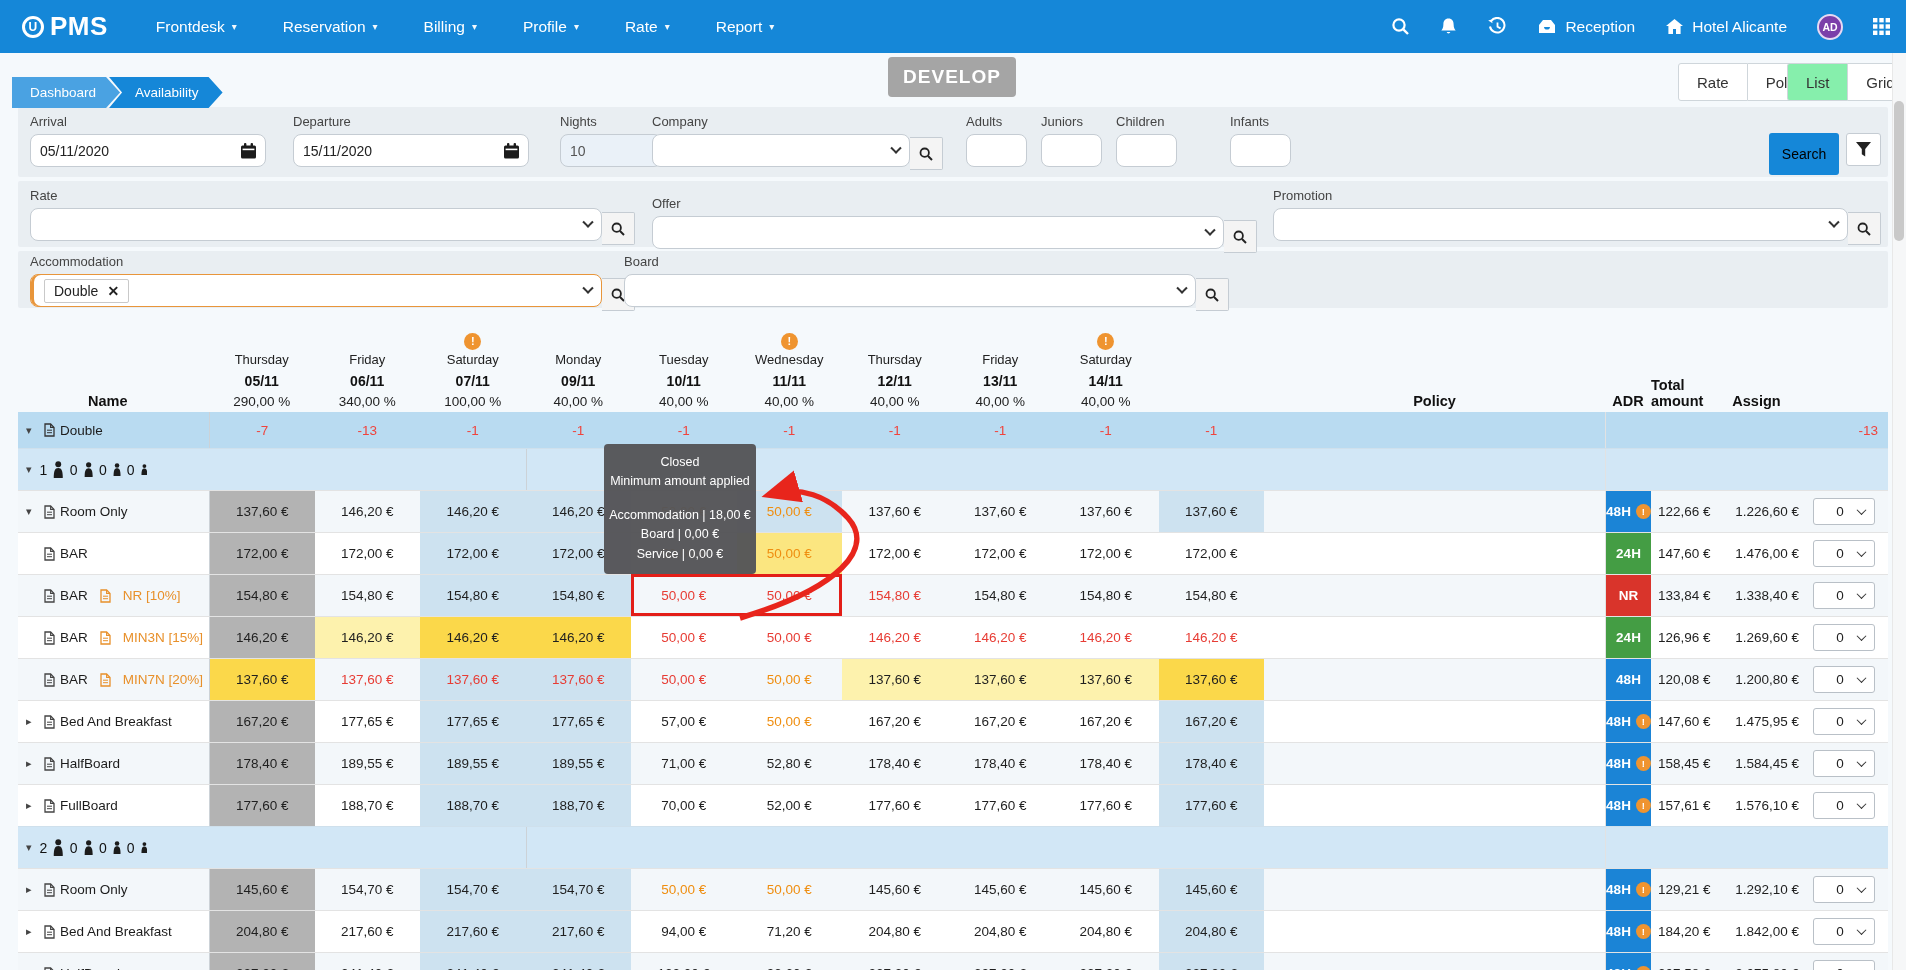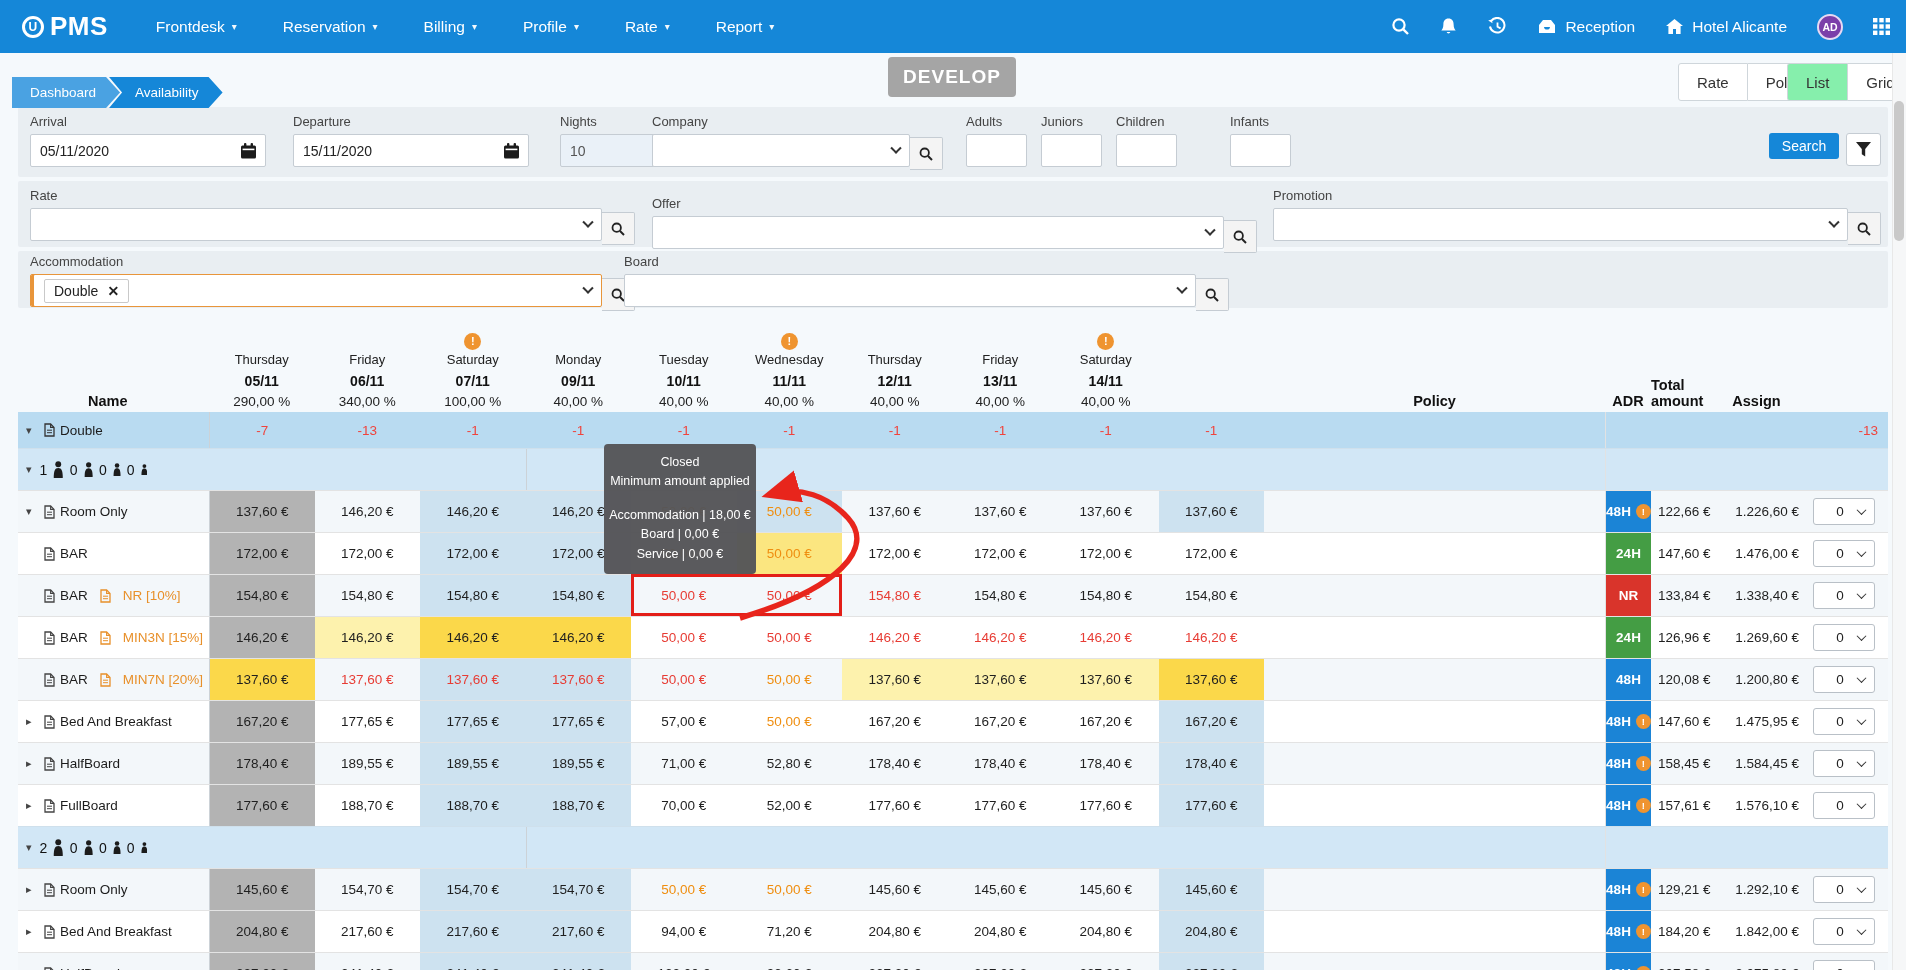--- a/index.html
+++ b/index.html
@@ -35,32 +35,32 @@
   .vbtn.active { background:#86efac; }
   .grp1 { left:1678px; } .grp2 { left:1787px; }
   .grp1 .vbtn:first-child, .grp2 .vbtn:first-child { border-radius:3px 0 0 3px; }
   .grp1 .vbtn:last-child, .grp2 .vbtn:last-child { border-radius:0 3px 3px 0; }
 
   
   .fblock { position:absolute; left:18px; width:1870px; background:#e9eef2; border-radius:2px; }
   .fb1 { top:107px; height:70px; } .fb2 { top:181px; height:66px; } .fb3 { top:251px; height:57px; }
   .ffield { position:absolute; }
   .flabel { display:block; font-size:13px; color:#444; margin-bottom:5px; }
-  .fctl { background:#fff; border:1px solid #c5ccd3; border-radius:2px; height:33px; display:flex; align-items:center;
+  .fctl { background:#fff; border:1px solid #c5ccd3; border-radius:8px; height:33px; display:flex; align-items:center;
     font-size:14px; color:#222; padding:0 9px; position:relative; }
   .fctl .chev { margin-left:auto; width:8px; height:8px; border-right:2px solid #333; border-bottom:2px solid #333;
     transform:rotate(45deg) translate(-2px,-2px); }
   .addon { position:absolute; top:0; height:33px; width:33px; background:#f4f4f4; border:1px solid #c5ccd3; border-left:none;
     border-radius:0 2px 2px 0; display:flex; align-items:center; justify-content:center; cursor:pointer; }
   .nights { background:#eaf1f8; color:#555; }
   .acc-ctl { border:1px solid #e8953a; box-shadow:inset 3px 0 0 #e8953a; }
   .chip { display:flex; align-items:center; gap:9px; border:1px solid #c9c9c9; border-radius:2px; background:#fff;
     padding:3px 9px; font-size:14px; color:#222; margin-left:4px; }
   .chip .x { font-weight:bold; font-size:14px; cursor:pointer; }
-  .searchbtn { position:absolute; top:133px; left:1769px; width:70px; height:26px; background:#1587d8; color:#ffffff;
+  .searchbtn { position:absolute; top:133px; left:1769px; width:70px; height:42px; background:#1587d8; color:#000000;
     border:none; border-radius:3px; font-size:14px; cursor:pointer; font-family:inherit; }
   .filterbtn { position:absolute; top:133px; left:1846px; width:35px; height:33px; background:#fff;
     border:1px solid #c5ccd3; border-radius:3px; display:flex; align-items:center; justify-content:center; cursor:pointer; }
 
   
   .tablewrap { position:absolute; top:330px; left:18px; width:1870px; }
   .trow, .threader { display:grid; grid-template-columns:191px repeat(10,105.5px) 341px 46px 63px 85px 89px; }
   .threader { height:82px; }
   .hday { display:flex; flex-direction:column; align-items:center; }
   .hwarn { height:22px; display:flex; align-items:center; justify-content:center; }

